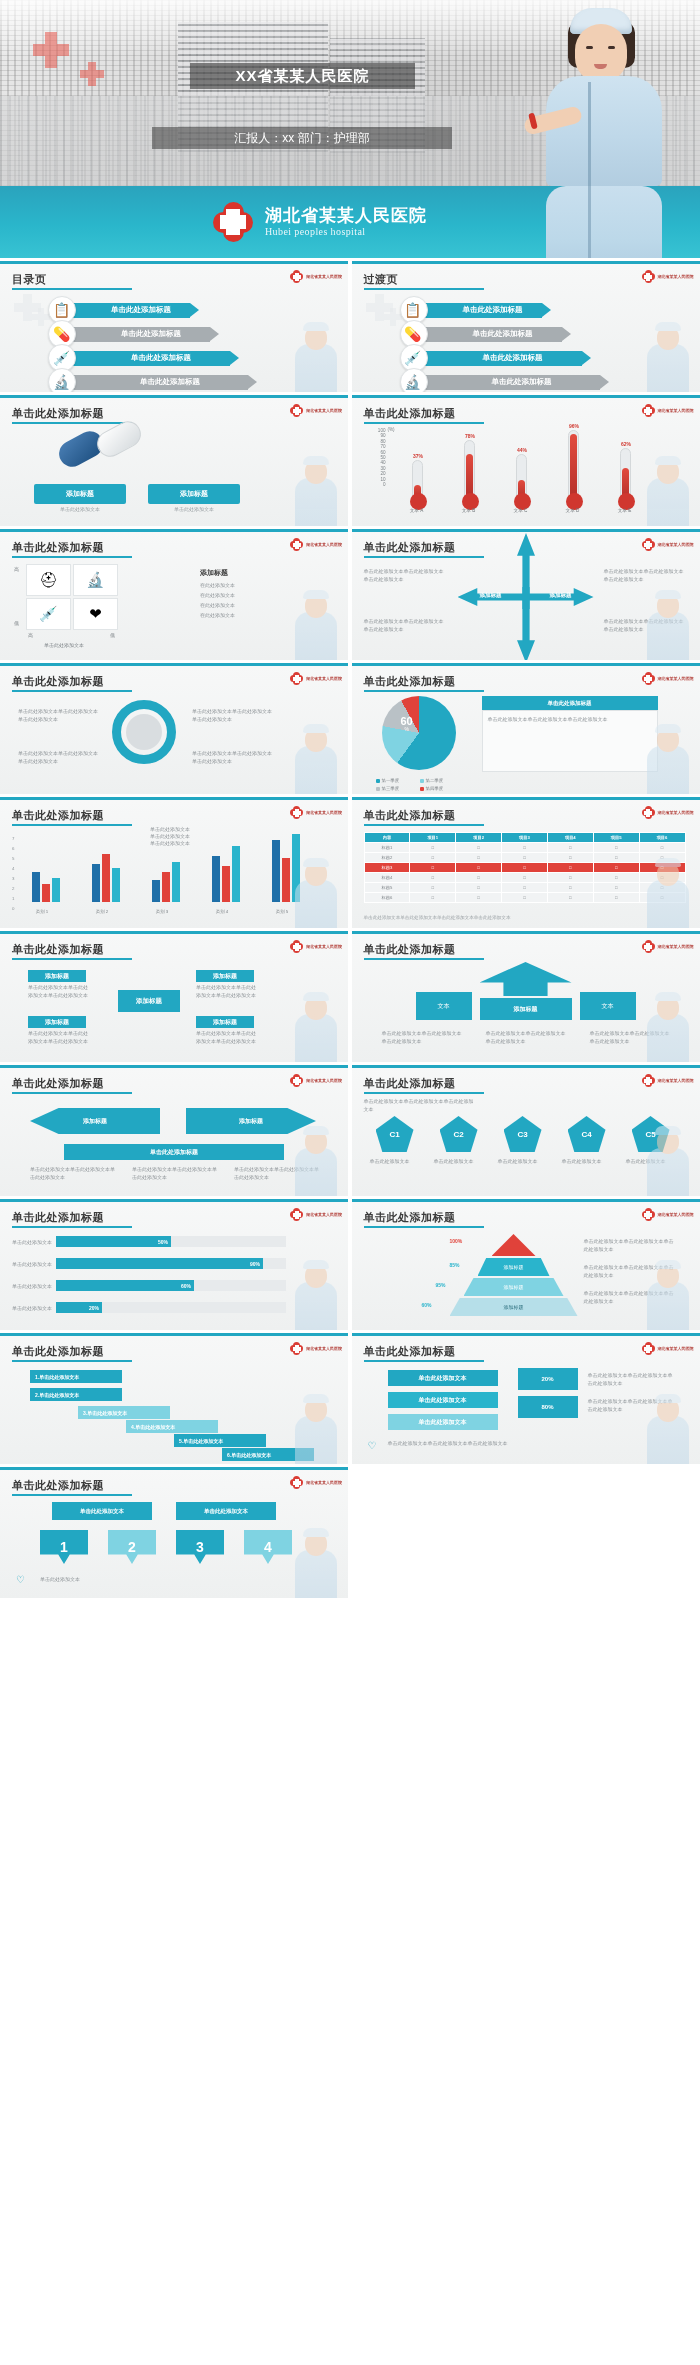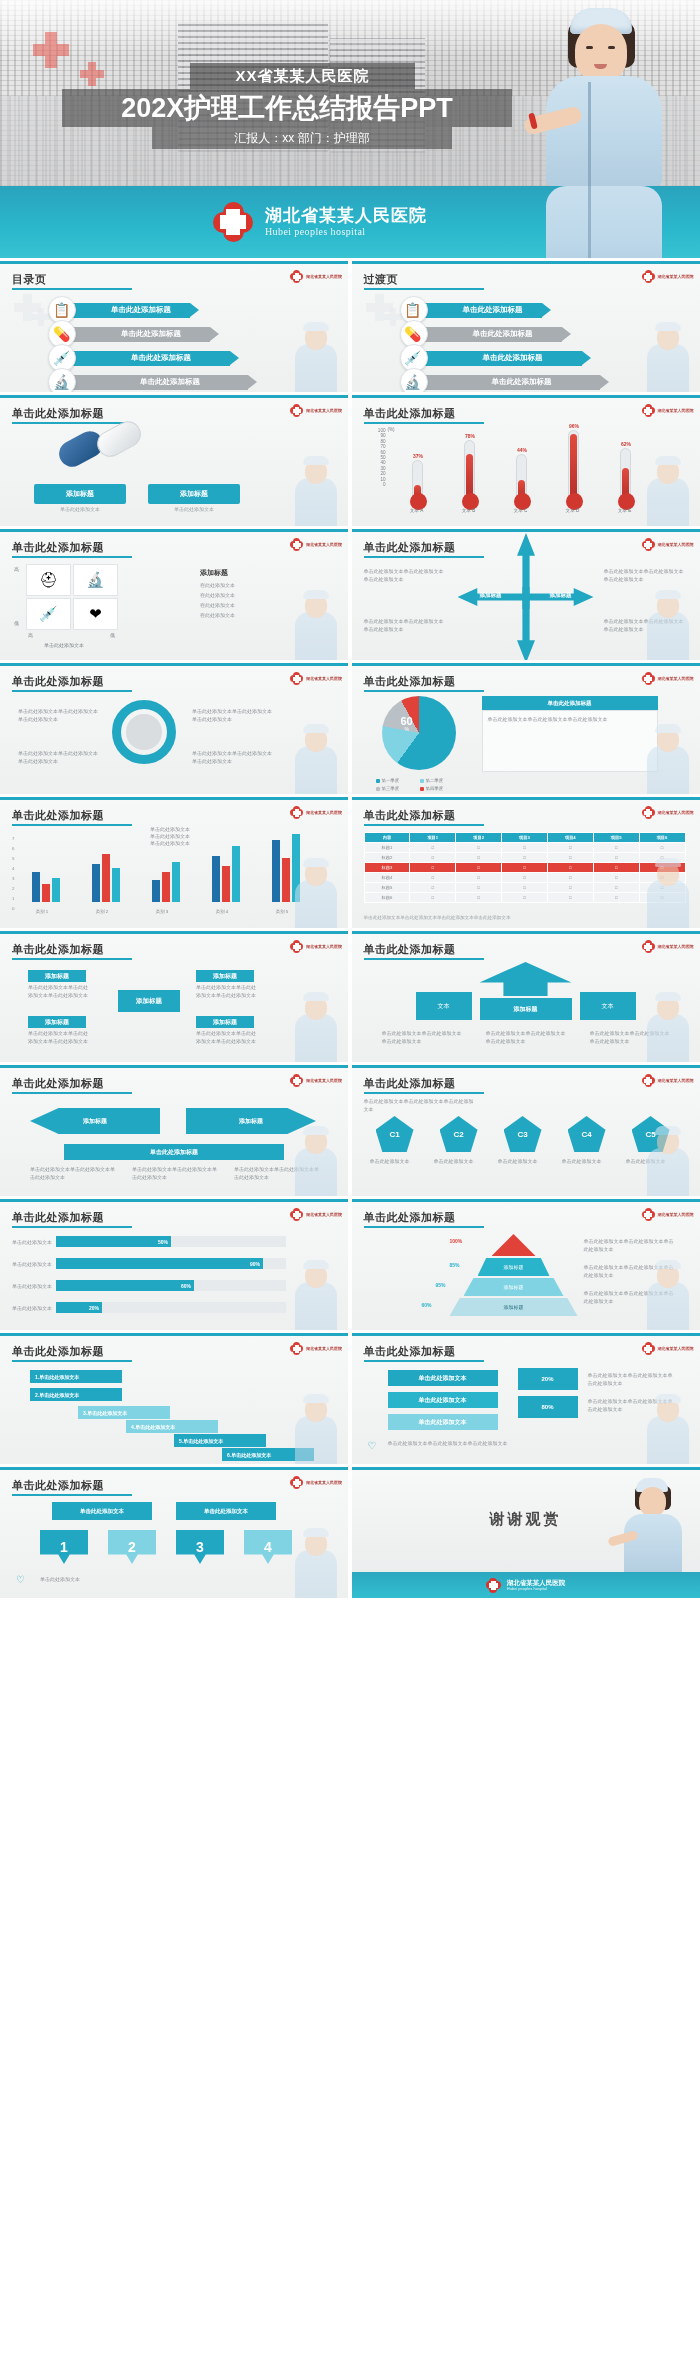--- a/index.html
+++ b/index.html
@@ -323,21 +323,20 @@
       <div class="eye l"></div>
         <div class="eye r"></div>
         <div class="mouth"></div>
       <div class="body"></div>
         <div class="placket"></div>
       <div class="arm"></div>
         <div class="band"></div>
     </div>
 
     <div class="band-title">XX省某某人民医院</div>
-    <div class="band-main">202X护理工作总结报告PPT</div>
     <div class="band-sub">汇报人：xx 部门：护理部</div>
   </div>
 
   <div class="logoband">
     <div class="hlogo">
       <div class="mark">
         <span class="petal p1"></span>
           <span class="petal p2"></span>
         <span class="petal p3"></span>
           <span class="petal p4"></span>
@@ -1094,40 +1093,15 @@
       <div class="nb alt" style="left:244px; top:60px;">4</div>
       <div class="box-note" style="left:40px; top:106px; width:260px;">单击此处添加文本</div>
       <div style="position:absolute;left:16px;top:104px;font-size:10px;color:#22a7c2;">♡</div>
       <div class="watermark">
           <div class="b"></div>
           <div class="h"></div>
           <div class="c"></div>
         </div>
     </div>
 
-    <div class="thanks">
-      <div class="tx">谢谢观赏</div>
-      <div class="nurse3">
-        <div class="hl"></div>
-          <div class="hr"></div>
-        <div class="cap3"></div>
-          <div class="face3"></div>
-        <div class="bd"></div>
-          <div class="am"></div>
-      </div>
-      <div class="fbar">
-        <div class="m">
-          <i class="pt a"></i>
-            <i class="pt b"></i>
-            <i class="pt c"></i>
-            <i class="pt d"></i>
-            <i class="w"></i>
-            <i class="w2"></i>
-        </div>
-        <div class="t">
-          <span style="display:block;color:#fff;font-size:6.5px;font-weight:bold;">湖北省某某人民医院</span>
-          <span>Hubei peoples hospital</span>
-        </div>
-      </div>
-    </div>
 
   </div>
 </div>
 
 </body></html>

